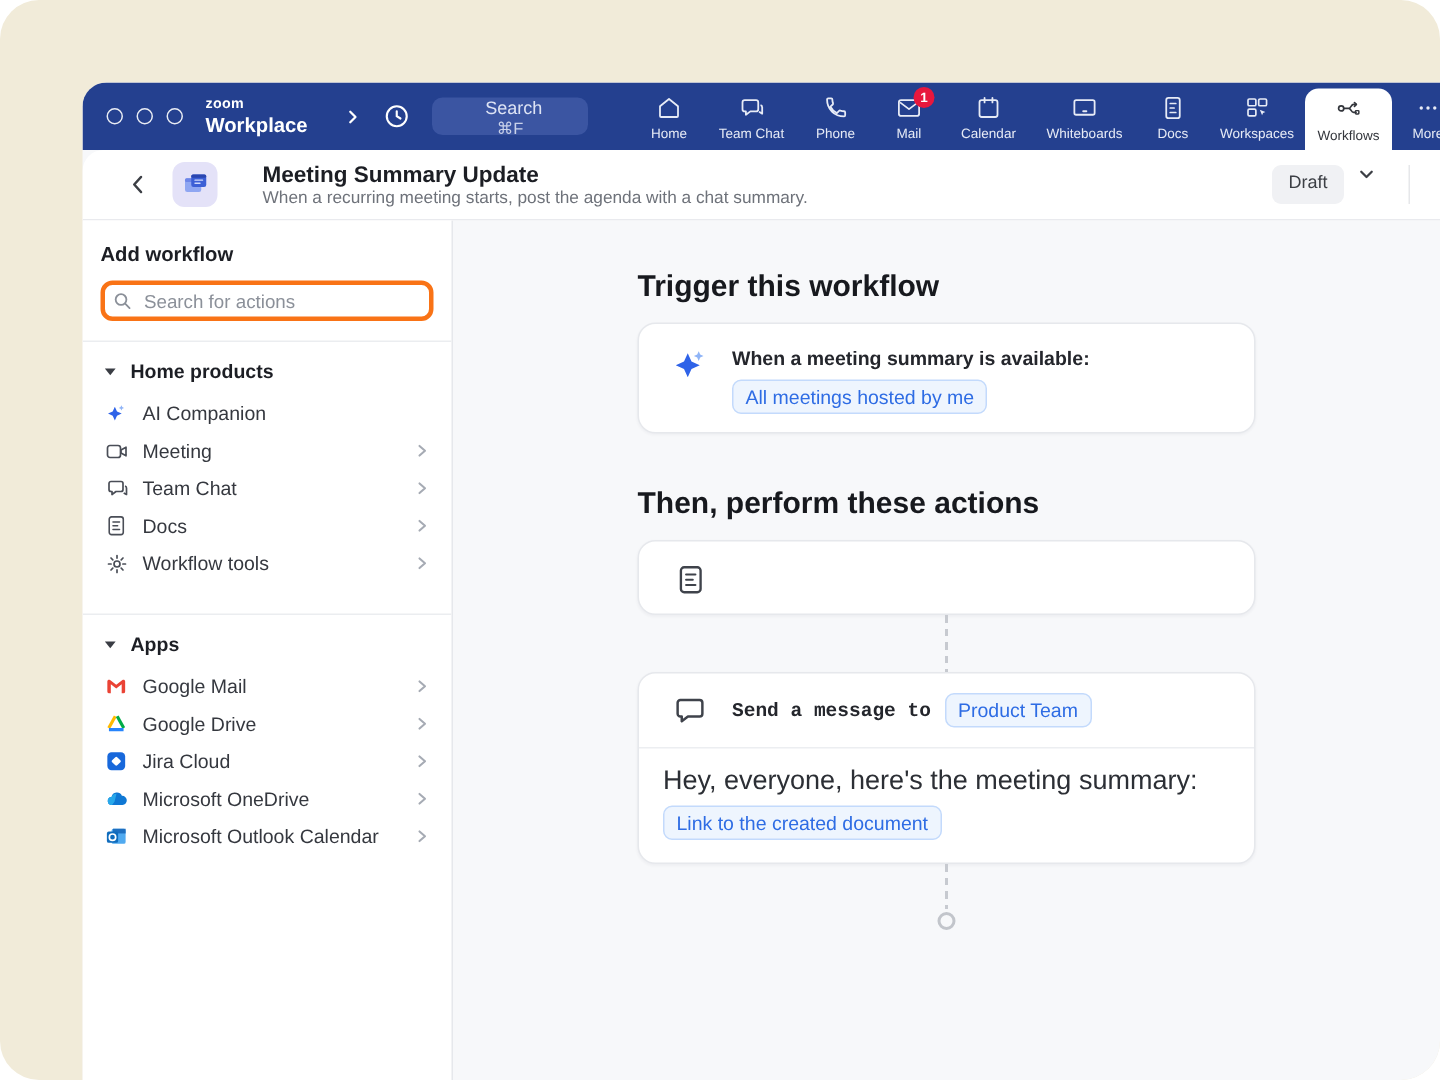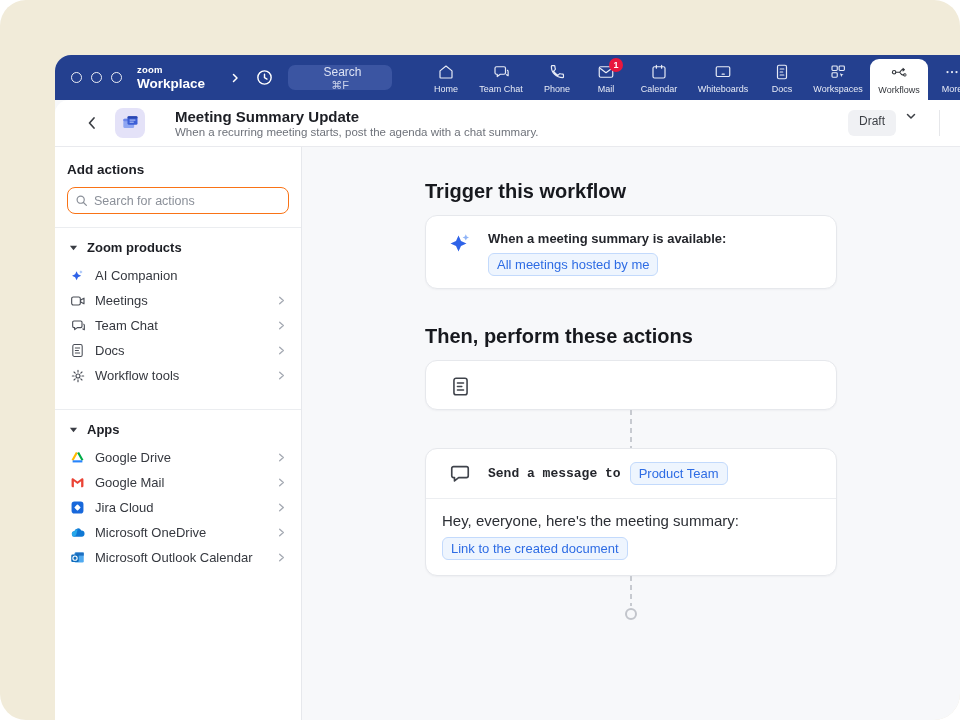--- a/index.html
+++ b/index.html
@@ -37,21 +37,21 @@
   .header-right { margin-left:auto; display:flex; padding-right:20px; }
   .draft-pill { background:#f0f1f4; border-radius:6px; padding:4px 11px; font-size:12px; color:#3c3f45; cursor:pointer; }
   .draft-caret { margin-left:9px; display:flex; cursor:pointer; }
   .header-vdiv { width:1px; height:26px; background:#e6e7ea; margin-left:22px; }
 
   
   .body { position:absolute; left:0; top:92px; right:0; bottom:0; display:flex; }
   .sidebar { width:247px; background:#ffffff; border-right:1px solid #e6e8ec; padding:0 12px; overflow:hidden; }
   .sb-title { margin-top:15px; font-size:13.5px; font-weight:700; color:#1c1e24; }
   .sb-search { margin-top:10px; position:relative; }
-  .sb-search input { width:100%; height:27px; border:1px solid #f97316; border-radius:8px; padding:0 8px 0 26px; font-size:12.5px; color:#33363c; background:#fff; outline:none; font-family:inherit; }
+  .sb-search input { width:100%; height:27px; border:3px solid #f97316; border-radius:8px; padding:0 8px 0 26px; font-size:12.5px; color:#33363c; background:#fff; outline:none; font-family:inherit; }
   .sb-search input::placeholder { color:#8b9099; }
   .sb-search svg { position:absolute; left:8px; top:7px; }
   .sb-div { border-top:1px solid #ebedf0; margin:13px -12px 0; }
   .sb-sec-head { display:flex; align-items:center; gap:9px; padding:12px 0 8px 2px; cursor:pointer; }
   .sb-sec-head .lbl { font-size:13px; font-weight:700; color:#1c1e24; }
   .sb-item { display:flex; align-items:center; height:25px; cursor:pointer; padding-left:2px; }
   .sb-item .ic { width:17px; display:flex; justify-content:center; }
   .sb-item .lbl { margin-left:9px; font-size:13px; color:#35383f; }
   .sb-item .chev { margin-left:auto; margin-right:2px; display:flex; }
   .sb-items { padding-bottom:8px; }
@@ -65,21 +65,21 @@
   .card-ic { width:24px; display:flex; justify-content:center; align-items:flex-start; padding-top:1px; }
   .card-content { margin-left:16px; }
   .card-title { font-size:13px; font-weight:700; color:#24262c; line-height:17px;text-align:right; }
   .chip { display:inline-block; margin-top:6px; font-size:13px; font-weight:500; color:#2e6ce4; background:#eef5fe; border:1px solid #c3dafc; border-radius:6px; padding:2px 8px; line-height:17px; cursor:pointer; }
   .mt36 { margin-top:36px; }
   .inline-row { display:flex; align-items:center; padding:13px 16px 13px 22px; }
   .inline-row .card-title { margin-left:16px;font-family:Liberation Mono, monospace; }
   .inline-row .chip { margin:0 0 0 9px; }
   .card-sep { border-top:1px solid #eceef1; }
   .msg-body { padding:13px 16px 15px; }
-  .msg-text { font-size:15px; color:#2c2f35; line-height:17px; }
+  .msg-text { font-size:18px; color:#2c2f35; line-height:17px; }
   .msg-body .chip { margin-top:8px; }
   .connector { width:2px; margin:0 auto; background:repeating-linear-gradient(#c7cad0 0 5px, transparent 5px 9px); }
   .h38 { height:38px; } .h30 { height:30px; }
   .end-node { width:12px; height:12px; border:2px solid #c2c5cb; border-radius:50%; margin:2px auto 0; background:#f7f8fa; }
 </style>
 </head>
 <body>
 
 <div class="screen">
   <div class="window">
@@ -238,54 +238,54 @@
               <path d="M2.5 4.5 6 8l3.5-3.5" fill="none" stroke="#3c3f45" stroke-width="1.5" stroke-linecap="round" stroke-linejoin="round"></path>
             </svg>
         </span>
         <span class="header-vdiv"></span>
       </div>
     </div>
 
     <div class="body">
 
       <div class="sidebar">
-        <div class="sb-title">Add actions</div>
+        <div class="sb-title">Add workflow</div>
         <div class="sb-search">
           <svg width="13" height="13" viewBox="0 0 16 16">
               <circle cx="7" cy="7" r="4.4" fill="none" stroke="#8b9099" stroke-width="1.5"></circle>
               <path d="M10.4 10.4 14 14" stroke="#8b9099" stroke-width="1.5" stroke-linecap="round"></path>
             </svg>
           <input type="text" placeholder="Search for actions" style="">
         </div>
         <div class="sb-div"></div>
 
         <div class="sb-sec-head">
           <svg width="9" height="9" viewBox="0 0 10 10">
               <path d="M1 3h8L5 8z" fill="#3a3d44"></path>
             </svg>
-          <span class="lbl">Zoom products</span>
+          <span class="lbl">Home products</span>
         </div>
         <div class="sb-items">
           <div class="sb-item">
             <span class="ic">
                 <svg width="15" height="15" viewBox="0 0 24 24">
                   <path d="M10.5 5 12.8 10 17.8 12.3 12.8 14.6 10.5 19.6 8.2 14.6 3.2 12.3 8.2 10Z" fill="#2f63e8"></path>
                   <path d="M17.5 3.5 18.4 5.4 20.3 6.3 18.4 7.2 17.5 9.1 16.6 7.2 14.7 6.3 16.6 5.4Z" fill="#8fb4f7"></path>
                 </svg>
               </span>
             <span class="lbl">AI Companion</span>
           </div>
           <div class="sb-item">
             <span class="ic">
                 <svg width="16" height="16" viewBox="0 0 24 24">
                   <rect x="2.5" y="6" width="13" height="12" rx="2.5" fill="none" stroke="#4a4e57" stroke-width="1.7"></rect>
                   <path d="m16 10.5 5-2.8v8.6l-5-2.8z" fill="none" stroke="#4a4e57" stroke-width="1.7" stroke-linejoin="round"></path>
                 </svg>
               </span>
-            <span class="lbl">Meetings</span>
+            <span class="lbl">Meeting</span>
             <span class="chev">
                 <svg width="11" height="11" viewBox="0 0 12 12">
                   <path d="M4 2.5 8 6l-4 3.5" fill="none" stroke="#a6abb4" stroke-width="1.5" stroke-linecap="round" stroke-linejoin="round"></path>
                 </svg>
               </span>
           </div>
           <div class="sb-item">
             <span class="ic">
                 <svg width="16" height="16" viewBox="0 0 24 24">
                   <path d="M6 4.5h10a2 2 0 0 1 2 2v6a2 2 0 0 1-2 2h-5l-4 3v-3H6a2 2 0 0 1-2-2v-6a2 2 0 0 1 2-2z" fill="none" stroke="#4a4e57" stroke-width="1.7" stroke-linejoin="round"></path>
@@ -334,39 +334,39 @@
         <div class="sb-sec-head">
           <svg width="9" height="9" viewBox="0 0 10 10">
               <path d="M1 3h8L5 8z" fill="#3a3d44"></path>
             </svg>
           <span class="lbl">Apps</span>
         </div>
         <div class="sb-items">
           <div class="sb-item">
             <span class="ic">
                 <svg width="15" height="15" viewBox="0 0 24 24">
+                  <path d="M2.5 6.8c0-1.5 1.7-2.3 2.9-1.4L12 10.5l6.6-5.1c1.2-.9 2.9-.1 2.9 1.4V17.5a2 2 0 0 1-2 2h-1.7V9.8L12 14.3 6.2 9.8v9.7H4.5a2 2 0 0 1-2-2z" fill="#ea4335"></path>
+                </svg>
+              </span>
+            <span class="lbl">Google Mail</span>
+            <span class="chev">
+                <svg width="11" height="11" viewBox="0 0 12 12">
+                  <path d="M4 2.5 8 6l-4 3.5" fill="none" stroke="#a6abb4" stroke-width="1.5" stroke-linecap="round" stroke-linejoin="round"></path>
+                </svg>
+              </span>
+          </div>
+          <div class="sb-item">
+            <span class="ic">
+                <svg width="15" height="15" viewBox="0 0 24 24">
                   <path d="M11 4 4 16.5" stroke="#ffba00" stroke-width="3.4"></path>
                   <path d="m13 4 7 12.5" stroke="#00ac47" stroke-width="3.4"></path>
                   <path d="M4.2 18.2h15.6" stroke="#2684fc" stroke-width="3.4"></path>
                 </svg>
               </span>
             <span class="lbl">Google Drive</span>
-            <span class="chev">
-                <svg width="11" height="11" viewBox="0 0 12 12">
-                  <path d="M4 2.5 8 6l-4 3.5" fill="none" stroke="#a6abb4" stroke-width="1.5" stroke-linecap="round" stroke-linejoin="round"></path>
-                </svg>
-              </span>
-          </div>
-          <div class="sb-item">
-            <span class="ic">
-                <svg width="15" height="15" viewBox="0 0 24 24">
-                  <path d="M2.5 6.8c0-1.5 1.7-2.3 2.9-1.4L12 10.5l6.6-5.1c1.2-.9 2.9-.1 2.9 1.4V17.5a2 2 0 0 1-2 2h-1.7V9.8L12 14.3 6.2 9.8v9.7H4.5a2 2 0 0 1-2-2z" fill="#ea4335"></path>
-                </svg>
-              </span>
-            <span class="lbl">Google Mail</span>
             <span class="chev">
                 <svg width="11" height="11" viewBox="0 0 12 12">
                   <path d="M4 2.5 8 6l-4 3.5" fill="none" stroke="#a6abb4" stroke-width="1.5" stroke-linecap="round" stroke-linejoin="round"></path>
                 </svg>
               </span>
           </div>
           <div class="sb-item">
             <span class="ic">
                 <svg width="15" height="15" viewBox="0 0 24 24">
                   <rect x="2.5" y="2.5" width="19" height="19" rx="4.5" fill="#1868db"></rect>

